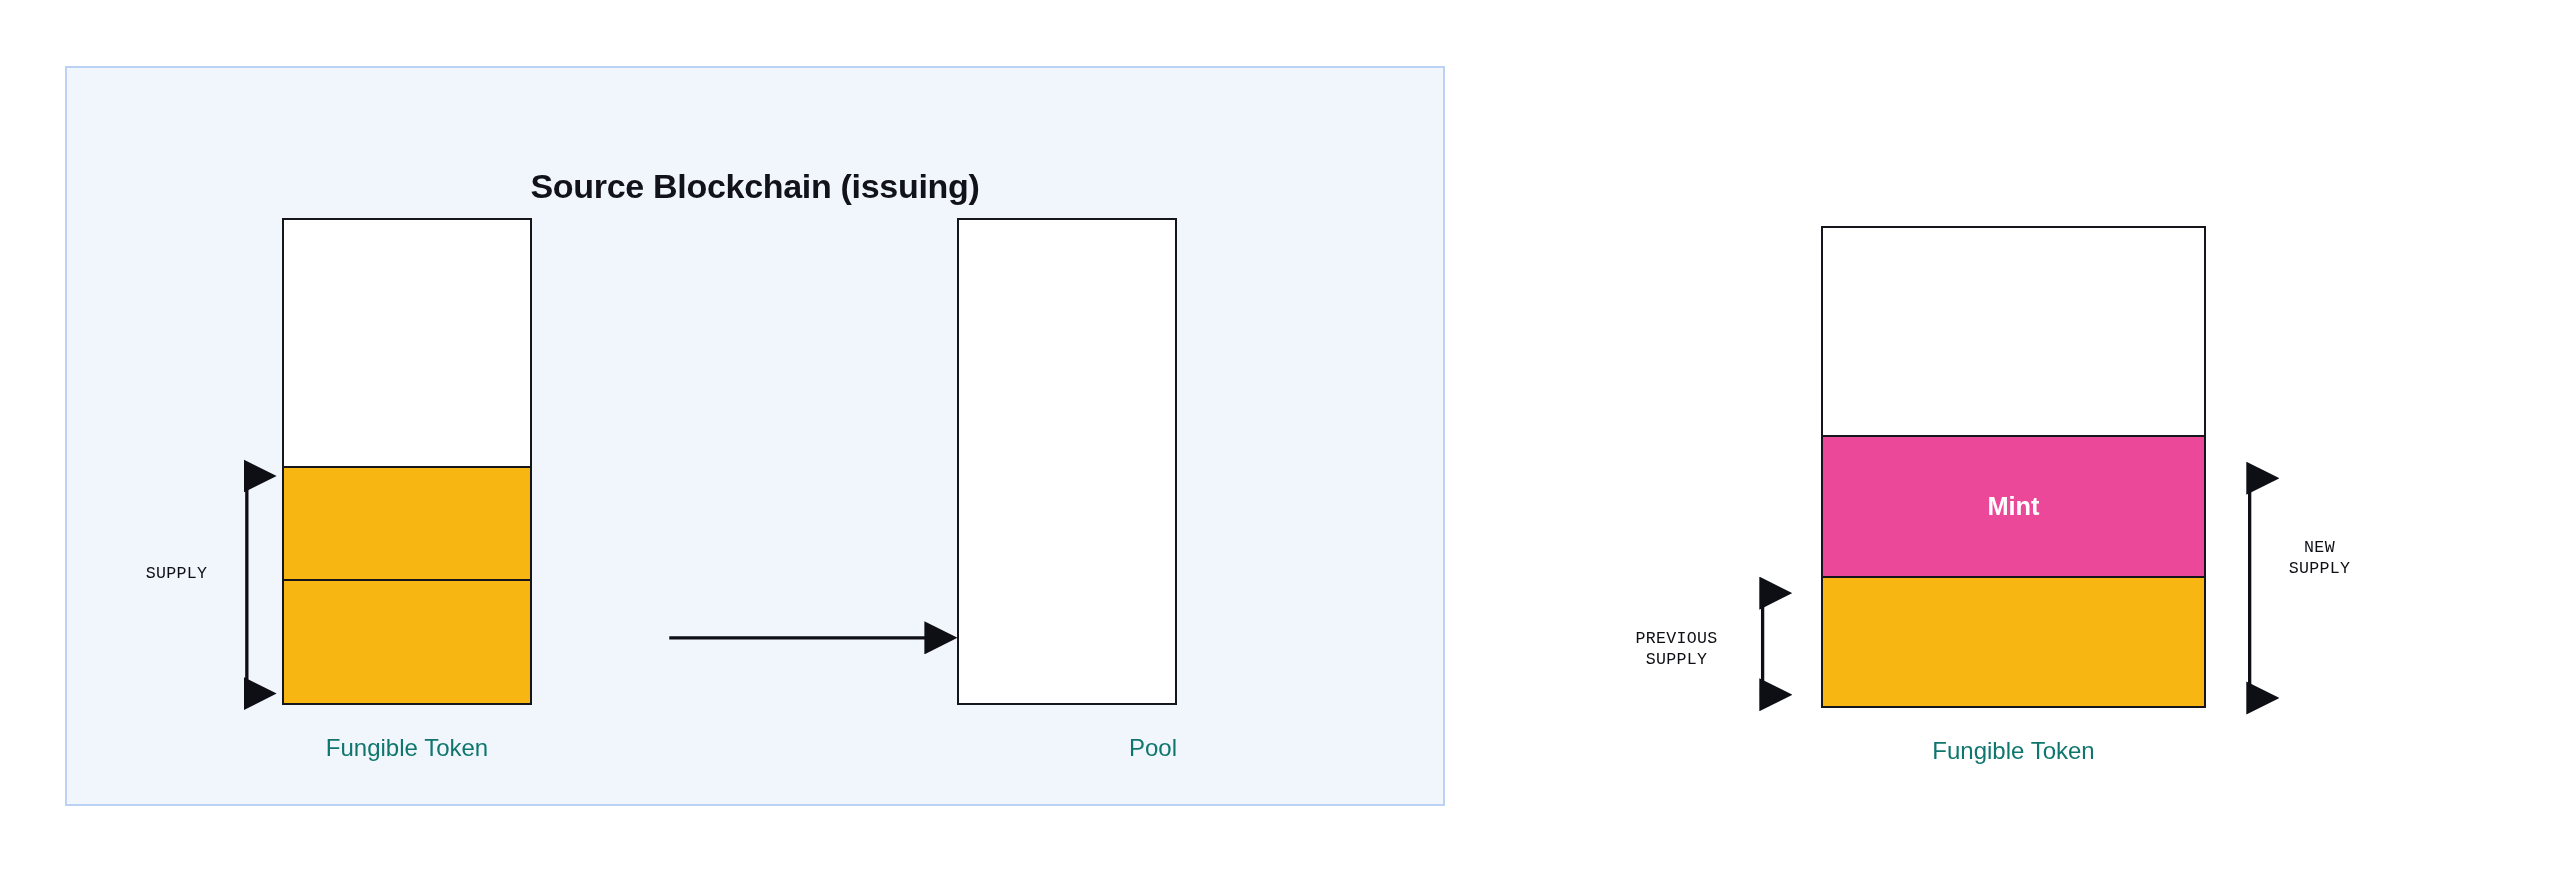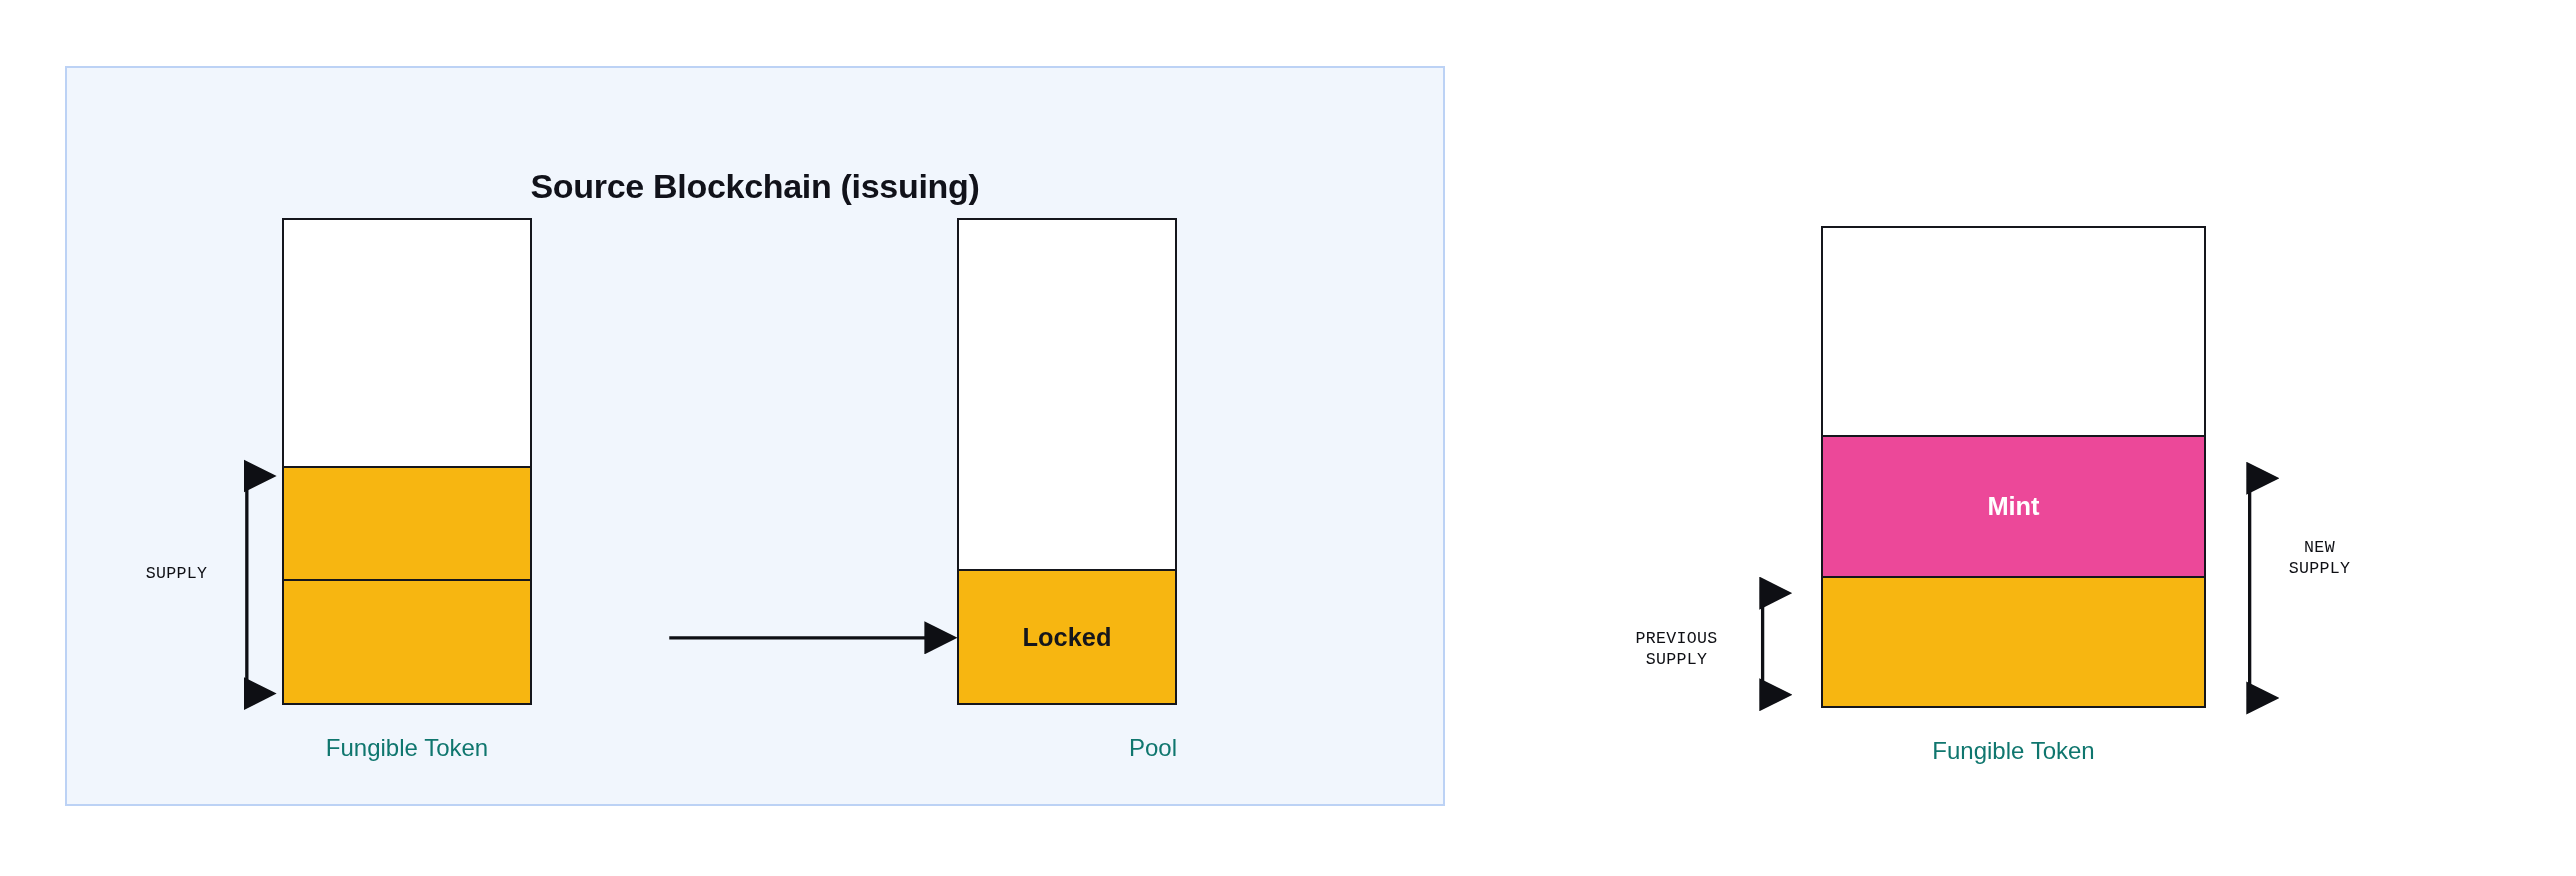--- a/index.html
+++ b/index.html
@@ -123,21 +123,20 @@
 
   <div class="tokenbox" style="left:282px; top:218px; width:250px; height:487px;">
     <div class="seg seg-empty"></div>
     <div class="seg seg-gold seg-top-rule" style="height:113px;"></div>
     <div class="seg seg-gold seg-top-rule" style="height:124px;"></div>
   </div>
   <div class="caption" style="left:282px; top:734px; width:250px;">Fungible Token</div>
 
   <div class="tokenbox" style="left:957px; top:218px; width:220px; height:487px;">
     <div class="seg seg-empty"></div>
-    <div class="seg seg-gold seg-top-rule" style="height:134px;">Locked</div>
   </div>
   <div class="caption" style="left:957px; top:734px; width:220px;text-align:right;">Pool</div>
 
   <div class="measure-label" style="left:110px; top:563px; width:133px;">SUPPLY</div>
 
 
   <div class="tokenbox" style="left:1821px; top:226px; width:385px; height:482px;">
     <div class="seg seg-empty"></div>
     <div class="seg seg-teal seg-top-rule" style="height:141px;">Mint</div>
     <div class="seg seg-gold seg-top-rule" style="height:130px;"></div>

